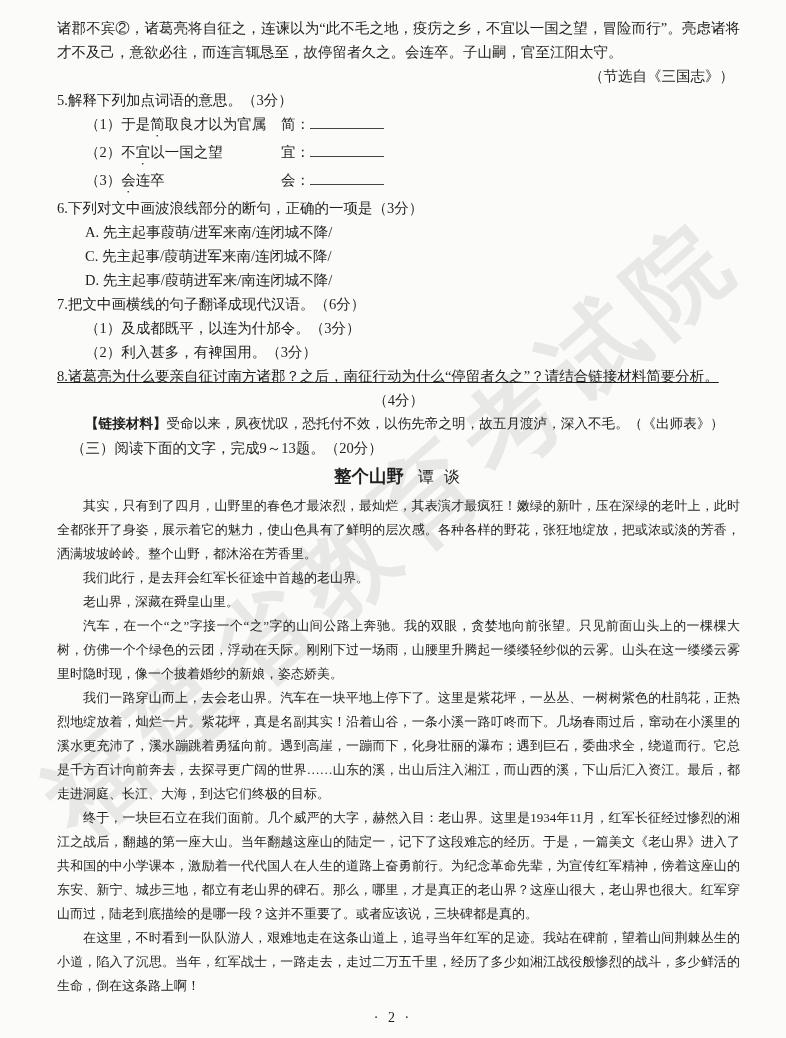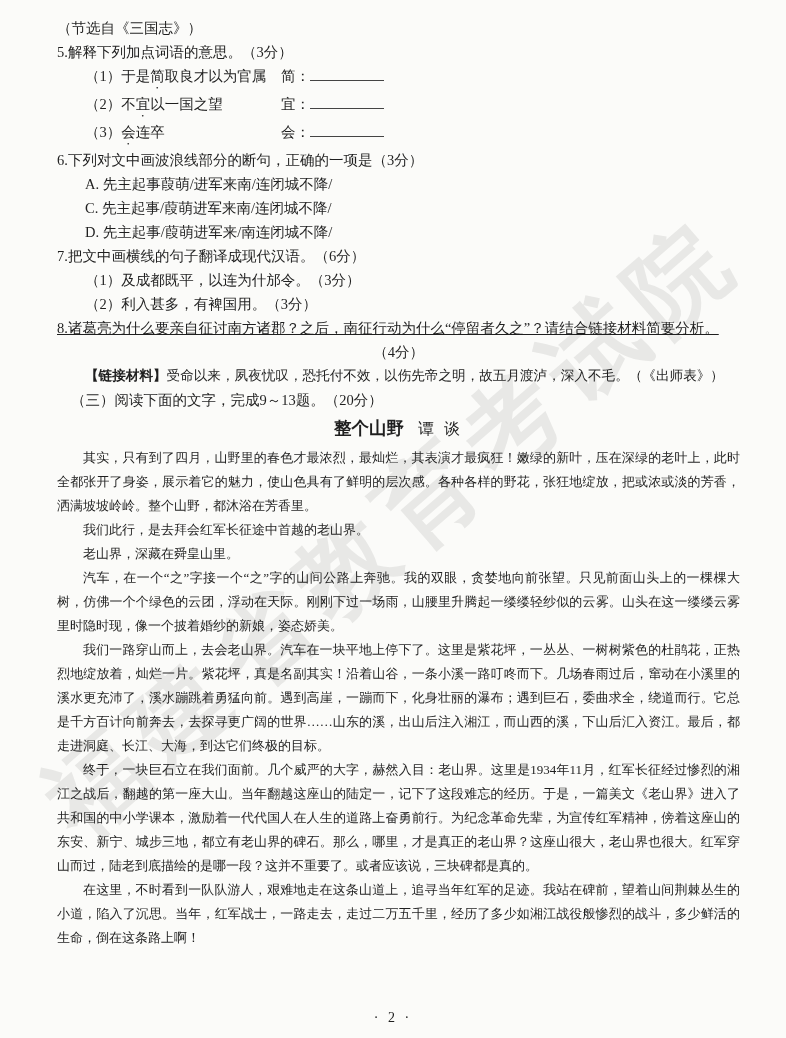--- a/index.html
+++ b/index.html
@@ -18,21 +18,21 @@
     color:rgba(110,110,110,0.13);
     white-space:nowrap;z-index:0;pointer-events:none;
   }
   .content{
     position:relative;z-index:1;
     padding:16px 46px 0 57px;
     font-size:14.5px;
   }
   .content p{margin:0;line-height:24px;}
   .passage{text-align:justify;}
-  .source{text-align:left;padding-right:6px;}
+  .source{text-align:right;padding-right:6px;}
   .indent1{padding-left:28px;}
   .sub{padding-left:28px;}
   .opt{padding-left:28px;}
   .nowrap{white-space:nowrap;text-decoration:underline;}
   .right{text-align:center;}
   .q5row .stem{display:inline-block;width:196px;}
   .blank{
     display:inline-block;width:74px;height:13px;
     border-bottom:1px solid #444;vertical-align:baseline;
   }
@@ -62,20 +62,21 @@
 </style>
 </head>
 <body>
 
 <div class="page">
 
   <div class="watermark">福建省教育考试院</div>
 
   <div class="content">
 
+    <p class="passage">诸郡不宾②，诸葛亮将自征之，连谏以为“此不毛之地，疫疠之乡，不宜以一国之望，冒险而行”。亮虑诸将才不及己，意欲必往，而连言辄恳至，故停留者久之。会连卒。子山嗣，官至江阳太守。</p>
     <p class="source">（节选自《三国志》）</p>
 
     <p>5.解释下列加点词语的意思。（3分）</p>
     <p class="sub q5row">
       <span class="stem"><span>（1）于是</span><span class="dotted">简</span><span>取良才以为官属</span></span><span>简：</span><span class="blank"></span>
     </p>
     <p class="sub q5row">
       <span class="stem"><span>（2）不</span><span class="dotted">宜</span><span>以一国之望</span></span><span>宜：</span><span class="blank"></span>
     </p>
     <p class="sub q5row">

